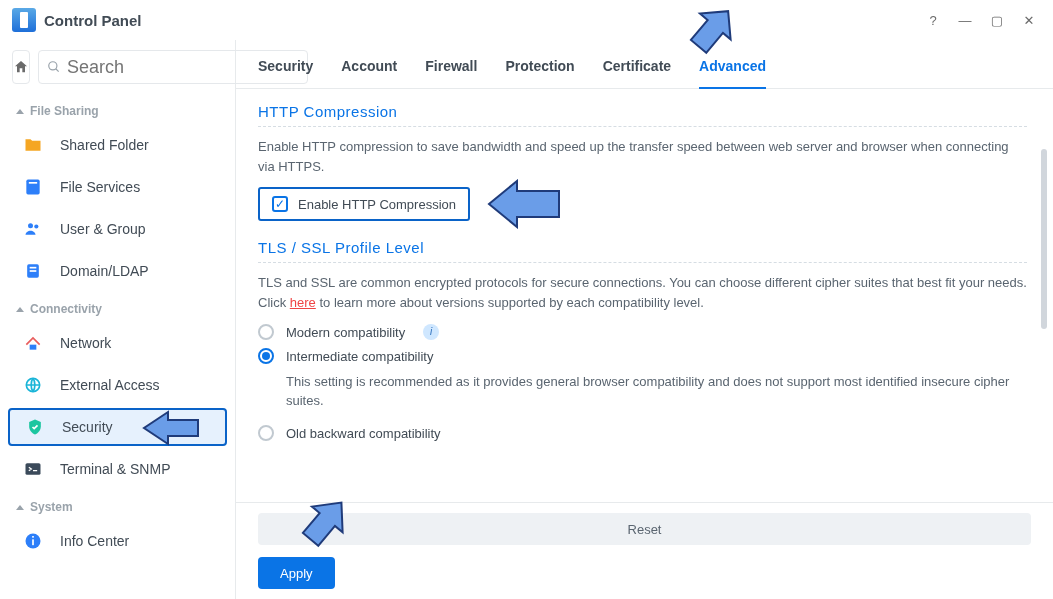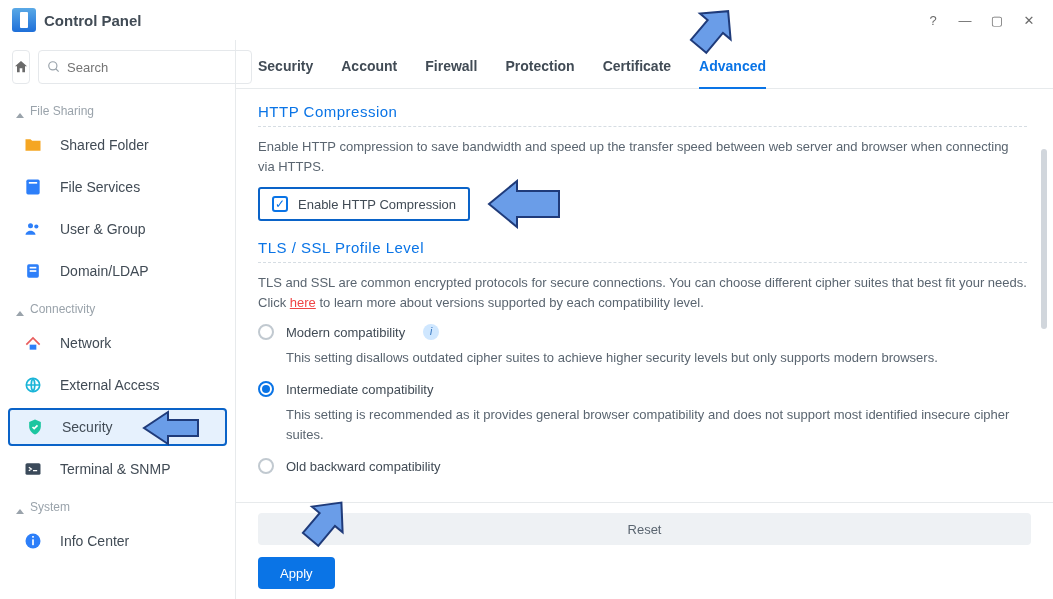--- a/index.html
+++ b/index.html
@@ -40,25 +40,25 @@
     .homebtn {
       width:34px; height:34px;
       border:1px solid #e5e8eb; border-radius:4px; display:flex;align-items:center;justify-content:center;
       cursor:pointer; color:#666;
     }
     .searchbox {
       flex:1; height:34px; display:flex; align-items:center;
       border:1px solid #e5e8eb; border-radius:4px; padding:0 8px; gap:6px; color:#9aa3ab;
     }
     .searchbox input {
-      border:none; outline:none; flex:1; font-size:13px; color:#414b55; background:transparent;
+      border:none; outline:none; flex:1; font-size:18px; color:#414b55; background:transparent;
     }
     .section-header {
-      display:flex; align-items:flex-end; gap:6px; padding: 10px 16px 6px 16px;
-      color:#9aa3ab; font-weight:400; font-size:12px; cursor:pointer;
+      display:flex; align-items:center; gap:6px; padding: 10px 16px 6px 16px;
+      color:#9aa3ab; font-weight:700; font-size:12px; cursor:pointer;
     }
     .nav-item {
       display:flex; align-items:center; gap:16px; height:38px;
       padding:0 14px; margin:2px 8px; border-radius:4px; cursor:pointer;
       color:#414b55;
     }
     .nav-item .ic { width:22px; height:22px; display:flex; align-items:center; justify-content:center;}
     .nav-item .lbl { font-size:14px; }
     .nav-item.highlighted {
       background:#e6f1fd; border:2px solid #0a63c8; border-radius:4px;
@@ -289,21 +289,20 @@
       <div class="section-title">TLS / SSL Profile Level</div>
       <div class="desc">
         <span>TLS and SSL are common encrypted protocols for secure connections. You can choose different cipher suites that best fit your needs. Click </span><a class="link">here</a><span> to learn more about versions supported by each compatibility level.</span>
       </div>
 
       <div class="radio-item">
         <span class="radio"></span>
         <span>Modern compatibility</span>
         <span class="info-badge">i</span>
       </div>
-      <div class="radio-caption">This setting disallows outdated cipher suites to achieve higher security levels but only supports modern browsers.</div>
 
       <div class="radio-item">
         <span class="radio selected"></span>
         <span>Intermediate compatibility</span>
       </div>
       <div class="radio-caption">This setting is recommended as it provides general browser compatibility and does not support most identified insecure cipher suites.</div>
 
       <div class="radio-item">
         <span class="radio"></span>
         <span>Old backward compatibility</span>

